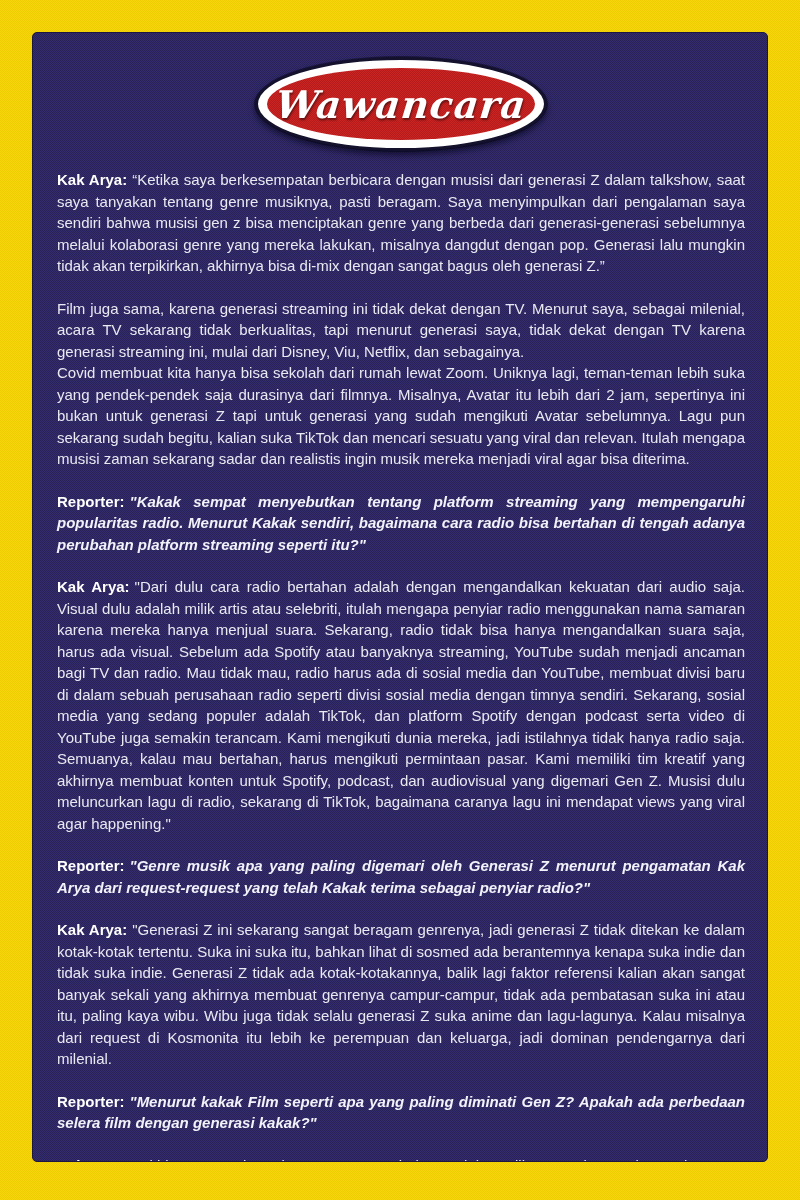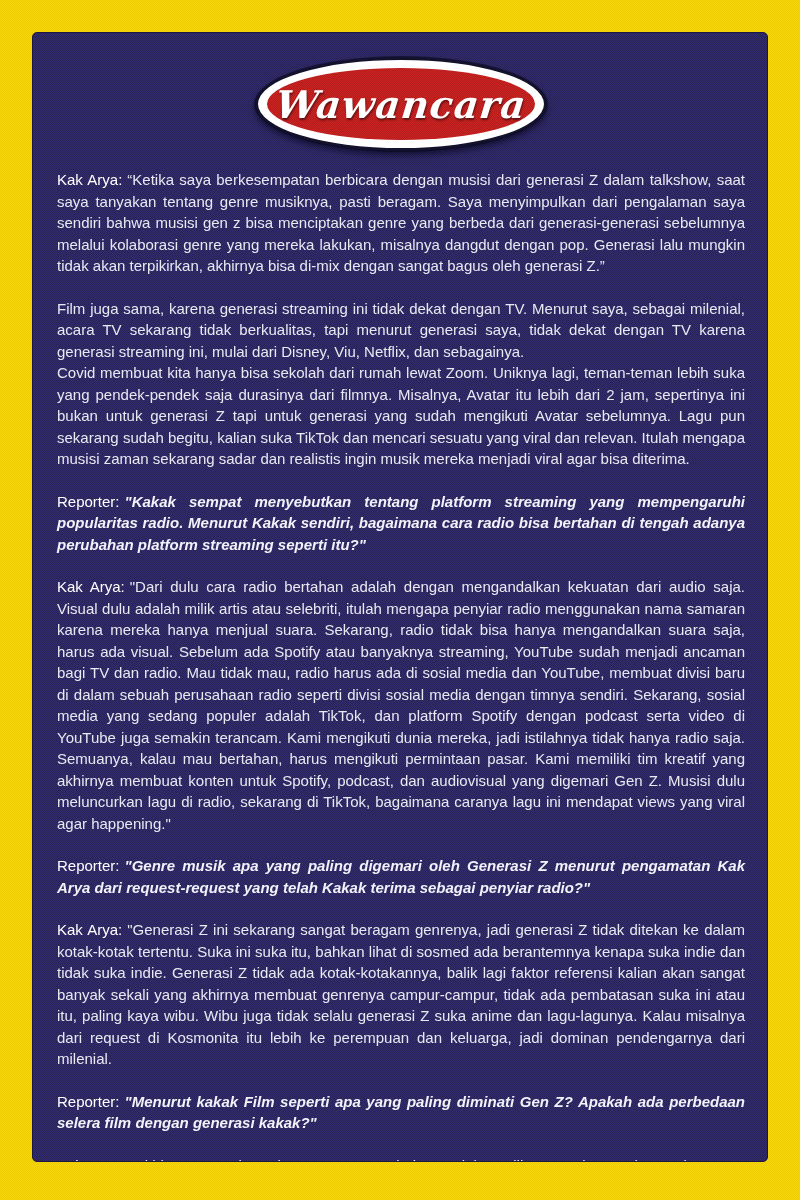--- a/index.html
+++ b/index.html
@@ -66,21 +66,21 @@
   .content { }
   .para {
     margin: 0 0 21px 0;
     color: #E9E9F2;
     font-size: 15px;
     line-height: 21.5px;
     text-align: justify;
   }
   .speaker {
     color: #FFFFFF;
-    font-weight: 400;
+    font-weight: 700;
     margin-right: 5px;
   }
   .speaker:empty { display: none; margin: 0; }
   .ptext { white-space: pre-wrap; }
   .para.question .ptext {
     font-weight: 700;
     font-style: italic;
     color: #F2F2FA;
   }
 </style>

